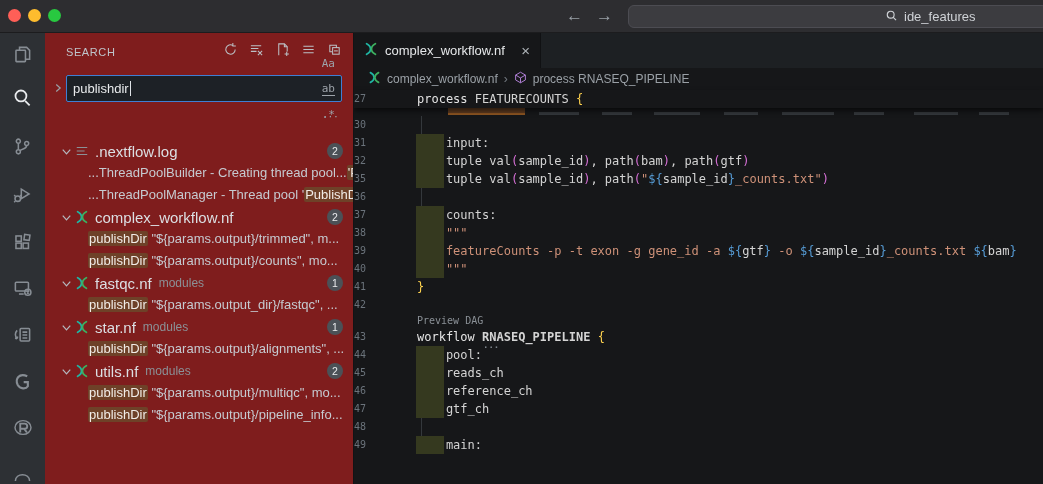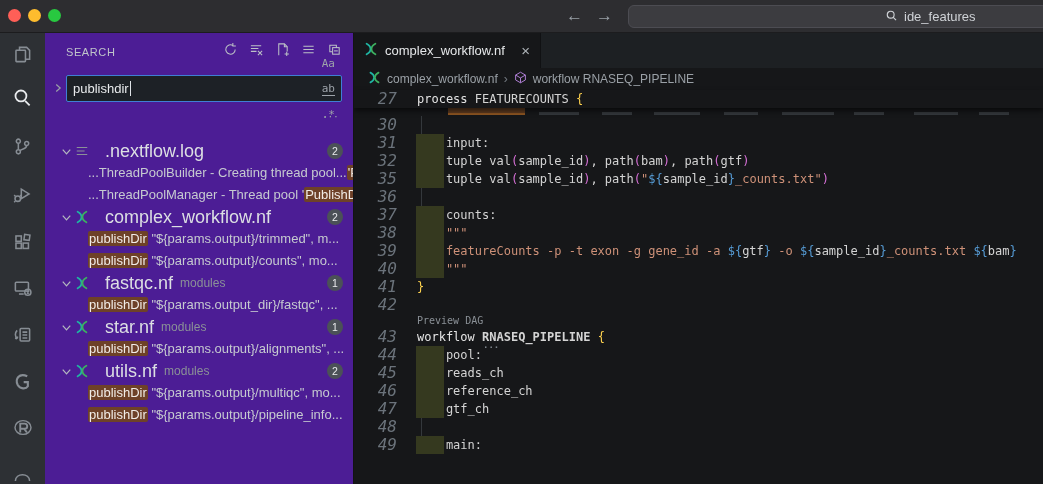--- a/index.html
+++ b/index.html
@@ -23,21 +23,21 @@
   .main { display:flex; height:451px; }
 
   
   .activitybar { width:45px; background:#2d3034; position:relative; flex:none; }
   .ab-item { position:absolute; left:0; width:45px; height:30px; display:flex;
     align-items:center; justify-content:center; color:#878d94; }
   .ab-item.active { color:#e9ebee; }
   .ab-item svg { stroke:currentColor; fill:none; stroke-width:1.3; }
 
   
-  .sidebar { width:308px; background:#4c1d95; position:relative; flex:none; color:#c6cad0; }
+  .sidebar { width:308px; background:#7f1d1d; position:relative; flex:none; color:#c6cad0; }
   .panel-title { position:absolute; left:21px; top:13px; font-size:11px; letter-spacing:.6px; color:#bfc4ca; }
   .panel-actions { position:absolute; right:10px; top:9px; display:flex; gap:8px; }
   .pa-btn { width:18px; height:18px; display:flex; align-items:center; justify-content:center; color:#bcc1c6; }
   .pa-btn svg { stroke:currentColor; fill:none; stroke-width:1.1; }
 
   .replace-chevron { position:absolute; left:6px; top:48px; color:#9aa0a6; }
   .replace-chevron svg { stroke:currentColor; fill:none; stroke-width:1.4; }
   .search-box { position:absolute; left:21px; top:42px; width:276px; height:27px;
     background:#1d2126; border:1px solid #3f7fd4; border-radius:2px;
     display:flex; align-items:center; padding:0 6px; }
@@ -49,21 +49,21 @@
   .more-dots { position:absolute; right:14px; top:75px; color:#9aa1a8; font-size:13px; letter-spacing:1px; }
 
   .summary { position:absolute; left:21px; top:87px; font-size:13px; color:#b9bec5; }
   .summary a { color:#4dabf7; text-decoration:none; }
 
   .tree { position:absolute; left:0; top:107px; width:308px; }
   .file-line { height:22px; display:flex; align-items:center; padding-left:14px; position:relative; }
   .tw-chevron { width:16px; display:flex; color:#b4b9bf; flex:none; }
   .tw-chevron svg { stroke:currentColor; fill:none; stroke-width:1.3; }
   .file-icon { width:18px; display:flex; flex:none; }
-  .file-name { font-size:18px; color:#dcdfe3; margin-left:12px; white-space:nowrap; }
+  .file-name { font-size:15px; color:#dcdfe3; margin-left:2px; white-space:nowrap; }
   .file-desc { font-size:12px; color:#8b9197; margin-left:7px; white-space:nowrap; }
   .badge { position:absolute; right:10px; top:3px; min-width:16px; height:16px; padding:0 4px;
     background:#4b5157; border-radius:9px; color:#e8eaec; font-size:10.5px;
     display:flex; align-items:center; justify-content:center; }
   .match-line { height:22px; line-height:22px; padding-left:43px; padding-right:8px;
     overflow:hidden; white-space:nowrap; font-size:13px; color:#c6cad0; }
   .hl { background:#6e4128; color:#f1ece7; border-radius:2px; padding:0 1px; }
 
   
   .editor { flex:1; background:#161719; border-left:1px solid #121315; position:relative; overflow:hidden; }
@@ -72,21 +72,21 @@
     padding:0 10px; border-right:1px solid #101113; }
   .tab-label { font-size:13px; color:#e6e8ea; white-space:nowrap; }
   .tab-close { margin-left:auto; color:#aeb3b8; font-size:15px; line-height:14px; }
   .breadcrumb { height:22px; display:flex; align-items:center; gap:6px; padding-left:14px;
     font-size:12px; color:#9aa0a6; }
   .bc-sep { color:#737980; }
 
   .code { position:relative; font-family:"DejaVu Sans Mono", monospace; font-size:12px; }
   .cline { display:flex; height:18px; line-height:18px; white-space:pre; }
   .cline.sticky { position:relative; z-index:3; background:#161719; box-shadow:0 3px 5px rgba(0,0,0,.55); }
-  .ln { width:43px; flex:none; text-align:right; color:#6b737b; font-size:16px;font-style:italic; }
+  .ln { width:43px; flex:none; color:#6b737b; font-size:10px; }
   .lc { position:relative; flex:1; padding-left:20px; color:#d4d4d4; }
   .blk { position:absolute; left:19px; top:0; width:28px; height:18px; background:#35391f; }
   .guide { position:absolute; left:24px; top:0; width:1px; height:18px; background:#34383c; }
   .tok-kw { color:#e5e5e5; } .tok-pl { color:#d4d4d4; } .tok-str { color:#ce9178; }
   .tok-pnk { color:#d670d6; } .tok-gold { color:#ffd34f; } .tok-int { color:#569cd6; }
   .dots { position:relative;font-weight:bold; }
   .dots::after { content:"···"; position:absolute; left:1px; bottom:-6px; font-size:9px;
     color:#7e858c; letter-spacing:0; line-height:6px; }
   .sliver { position:relative; height:8px; }
   .sliver .shl { position:absolute; left:94px; top:0; width:77px; height:7px;
@@ -355,21 +355,21 @@
           </svg>
         </span>
         <span>complex_workflow.nf</span>
         <span class="bc-sep">›</span>
         <span>
           <svg width="13" height="13" viewBox="0 0 16 16" style="fill:none;stroke:#b180d7;stroke-width:1.2">
             <path d="M8,1.5 L14,5 V11 L8,14.5 L2,11 V5 Z"></path>
             <path d="M2,5 L8,8.5 L14,5 M8,8.5 V14.5"></path>
           </svg>
         </span>
-        <span>workflow RNASEQ_PIPELINE</span>
+        <span>process RNASEQ_PIPELINE</span>
       </div>
       <div class="code">
           <div class="cline sticky"><span class="ln">27</span><span class="lc"><span class="tok-kw">process</span><span class="tok-pl"> FEATURECOUNTS </span><span class="tok-gold">{</span></span></div>
           <div class="sliver">
             <div class="shl"></div>
             <div class="dash" style="left: 185px; width: 40px;"></div>
             <div class="dash" style="left: 248px; width: 30px;"></div>
             <div class="dash" style="left: 300px; width: 46px;"></div>
             <div class="dash" style="left: 370px; width: 34px;"></div>
             <div class="dash" style="left: 428px; width: 52px;"></div>

